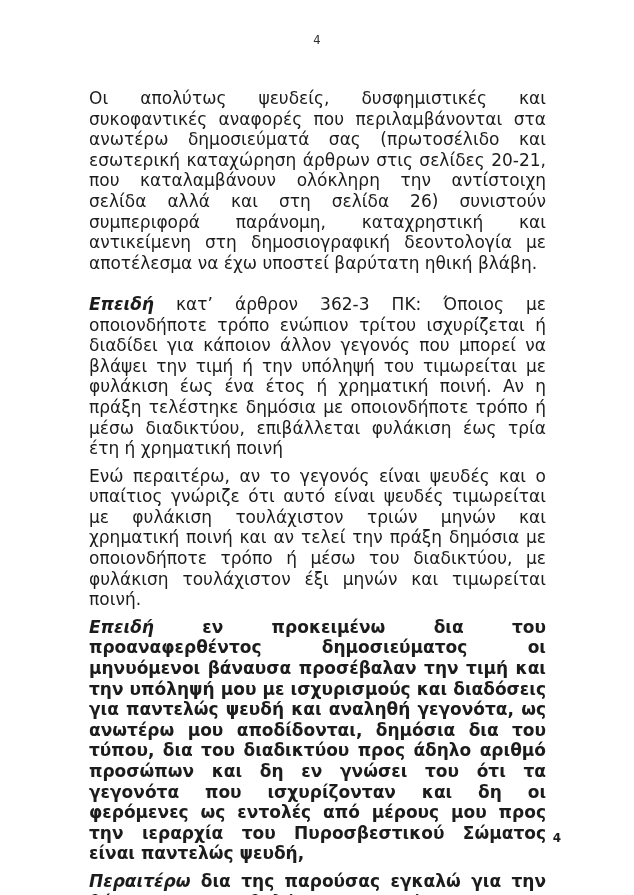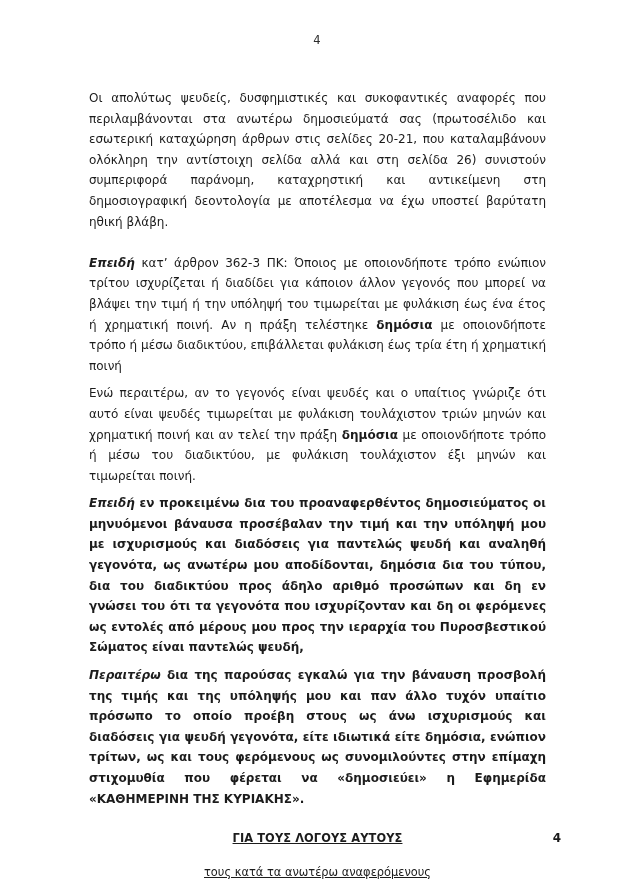--- a/index.html
+++ b/index.html
@@ -44,35 +44,35 @@
     color: #1a1a1a;
   }
   .content {
     position: absolute;
     top: 88px;
     left: 89px;
     width: 457px;
   }
   p {
     margin: 0;
-    font-size: 12px;
+    font-size: 17px;
     line-height: 20.6px;
     text-align: justify;
     text-justify: inter-word;
     color: #1c1c1c;
   }
   p.bold {
     font-weight: bold;
   }
   .lead-bi {
     font-weight: bold;
     font-style: italic;
   }
   .b {
-    font-weight: bold;
+    font-weight: normal;
   }
   .gap-lg {
     height: 20.6px;
   }
   .gap-sm {
     height: 7px;
   }
   .centered-block {
     margin-top: 19px;
   }

